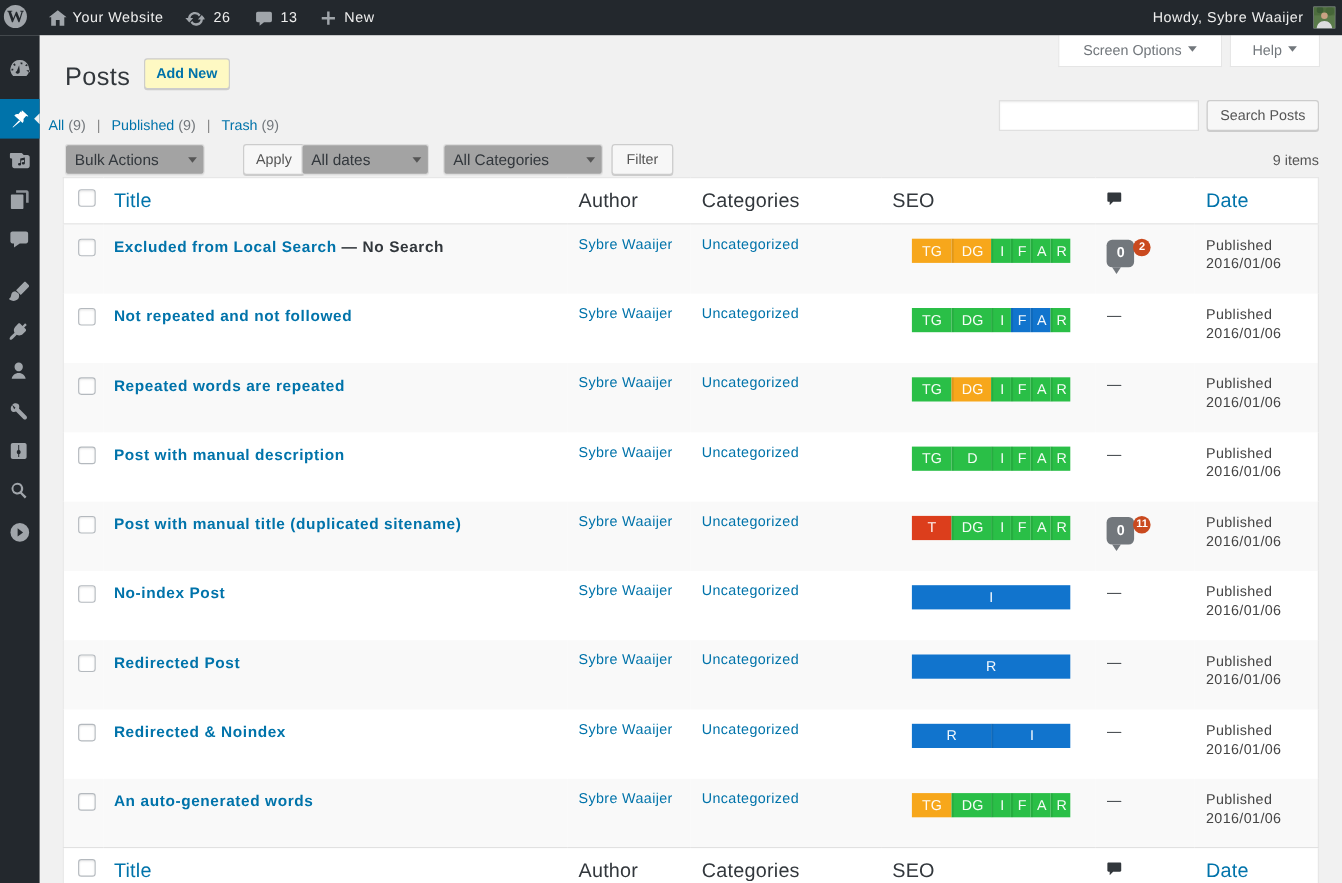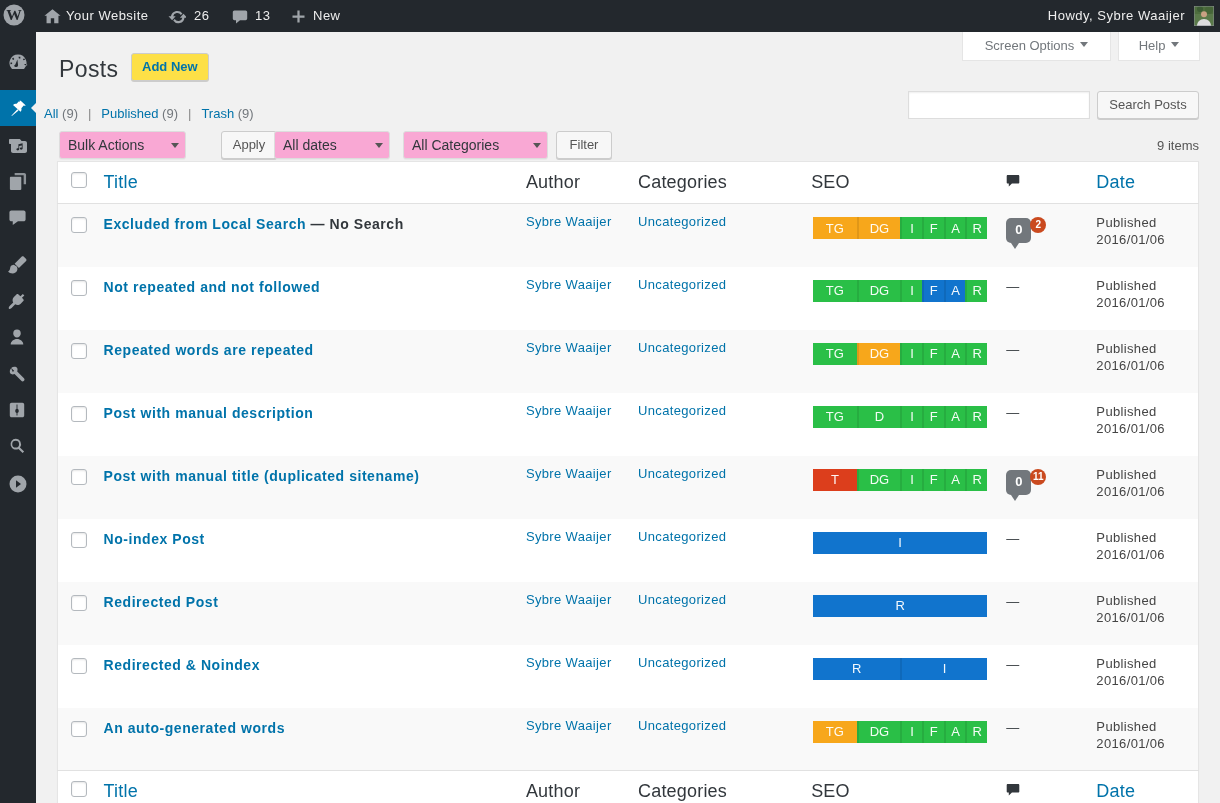--- a/index.html
+++ b/index.html
@@ -20,33 +20,33 @@
 .menuarrow { position:absolute; right:0; top:50%; margin-top:-5px; width:0; height:0; border:5px solid transparent; border-right-color:#f1f1f1; }
 
 
 .tab { position:absolute; top:32px; height:29px; background:#fff; border:1px solid #e5e5e5; border-top:none; color:#72777c; font-size:13px; line-height:28px; text-align:center; }
 #tab-screen { left:962px; width:149px; }
 #tab-help { left:1118px; width:82px; }
 .tab .tri { display:inline-block; margin-left:6px; width:0; height:0; border:4px solid transparent; border-top:5px solid #72777c; vertical-align:-1px; }
 
 
 h1 { position:absolute; left:59px; top:55px; letter-spacing:0.4px; font-size:23px; font-weight:400; color:#32373c; line-height:29px; }
-.addnew { position:absolute; left:131px; top:53px; height:28px; line-height:26px; padding:0 10px; background:#fde047; border:1px solid #cccccc; border-radius:3px; color:#0073aa; font-size:13px; font-weight:600; box-shadow:0 1px 0 #cccccc; }
+.addnew { position:absolute; left:131px; top:53px; height:28px; line-height:26px; padding:0 10px; background:#fef9c3; border:1px solid #cccccc; border-radius:3px; color:#0073aa; font-size:13px; font-weight:600; box-shadow:0 1px 0 #cccccc; }
 
 
 #searchbox { position:absolute; left:908px; top:91px; width:182px; height:28px; background:#fff; border:1px solid #dddddd; box-shadow:inset 0 1px 2px rgba(0,0,0,0.07); border-radius:0; }
 #searchbtn { position:absolute; left:1097px; top:91px; width:102px; height:28px; line-height:26px; text-align:center; background:#f7f7f7; border:1px solid #cccccc; border-radius:3px; color:#555555; box-shadow:0 1px 0 #cccccc; }
 
 
 .subsub { position:absolute; left:44px; top:106px; font-size:13px; color:#72777c; }
 .subsub .cnt { color:#72777c; }
 .subsub .sep { color:#888; margin:0 10px; }
 
 
-.sel { position:absolute; top:131px; height:28px; background:#f9a8d4; border:1px solid #dddddd; border-radius:3px; font-size:14px; color:#32373c; line-height:26px; padding:0 24px 0 8px; box-shadow:0 1px 0 rgba(0,0,0,0.03); }
+.sel { position:absolute; top:131px; height:28px; background:#a3a3a3; border:1px solid #dddddd; border-radius:3px; font-size:14px; color:#32373c; line-height:26px; padding:0 24px 0 8px; box-shadow:0 1px 0 rgba(0,0,0,0.03); }
 .sel .arr { position:absolute; right:6px; top:11px; width:0; height:0; border:4px solid transparent; border-top:5px solid #555; }
 .btn { position:absolute; top:131px; height:28px; line-height:26px; padding:0 10px; background:#f7f7f7; border:1px solid #cccccc; border-radius:3px; color:#555555; font-size:13px; box-shadow:0 1px 0 #cccccc; }
 #nitems { position:absolute; top:138px; right:21px; color:#555555; font-size:13px; }
 
 
 table { position:absolute; left:57px; top:161px; width:1142px; border-collapse:collapse; table-layout:fixed; background:#fff; border:1px solid #e5e5e5; box-shadow:0 1px 1px rgba(0,0,0,0.04); }
 col.c-cb { width:36px; } col.c-title { width:422px; } col.c-author { width:112px; }
 col.c-cats { width:173px; } col.c-seo { width:195px; } col.c-com { width:90px; } col.c-date { width:112px; }
 thead th { border-bottom:1px solid #e1e1e1; }
 tfoot th { border-top:1px solid #e1e1e1; }
@@ -54,21 +54,21 @@
 td { padding:12px 10px 0; vertical-align:top; font-size:13px; }
 tbody tr { height:63px; }
 tr.striped td { background:#f9f9f9; }
 .checkbox { display:inline-block; width:16px; height:16px; background:#fff; border:1px solid #b4b9be; border-radius:3px; box-shadow:inset 0 1px 2px rgba(0,0,0,0.1); }
 td.cb, th.cb { padding-left:13px; padding-right:0; }
 td.cb { padding-top:13px; }
 .rowtitle { font-size:14px; font-weight:700; color:#0073aa; letter-spacing:0.55px; }
 .state { font-size:14px; font-weight:700; color:#32373c; letter-spacing:0.55px; }
 td.author a, td.cats a { font-size:13px; letter-spacing:0.35px; } td.author, td.cats { padding-top:10px; }
 td.date { color:#444444; line-height:17px; padding-top:10px; letter-spacing:0.35px; }
-.seobar { display:flex; width:174px; height:22px; margin-left:2px; margin-top:1px; }
+.seobar { display:flex; width:144px; height:22px; margin-left:18px; margin-top:1px; }
 .seg { display:flex; align-items:center; justify-content:center; color:rgba(255,255,255,0.95); font-size:13px; height:22px; }
 .nodash { color:#32373c; }
 td.com { padding-top:12px; }
 .combub { position:relative; width:40px; height:30px; }
 .bubble { position:absolute; left:0; top:2px; width:25px; height:25px; background:#72777c; border-radius:5px; color:#fff; font-weight:700; font-size:13px; text-align:center; line-height:24px; }
 .bubble .tail { position:absolute; left:5px; bottom:-6px; width:0; height:0; border-left:4px solid transparent; border-right:4px solid transparent; border-top:6px solid #72777c; }
 .badge { position:absolute; left:24px; top:1px; min-width:16px; height:16px; padding:0 2px; background:#ca4a1f; border-radius:9px; color:#fff; font-size:10px; font-weight:700; text-align:center; line-height:16px; }
 </style></head>
 <body>
 <div id="adminbar">

